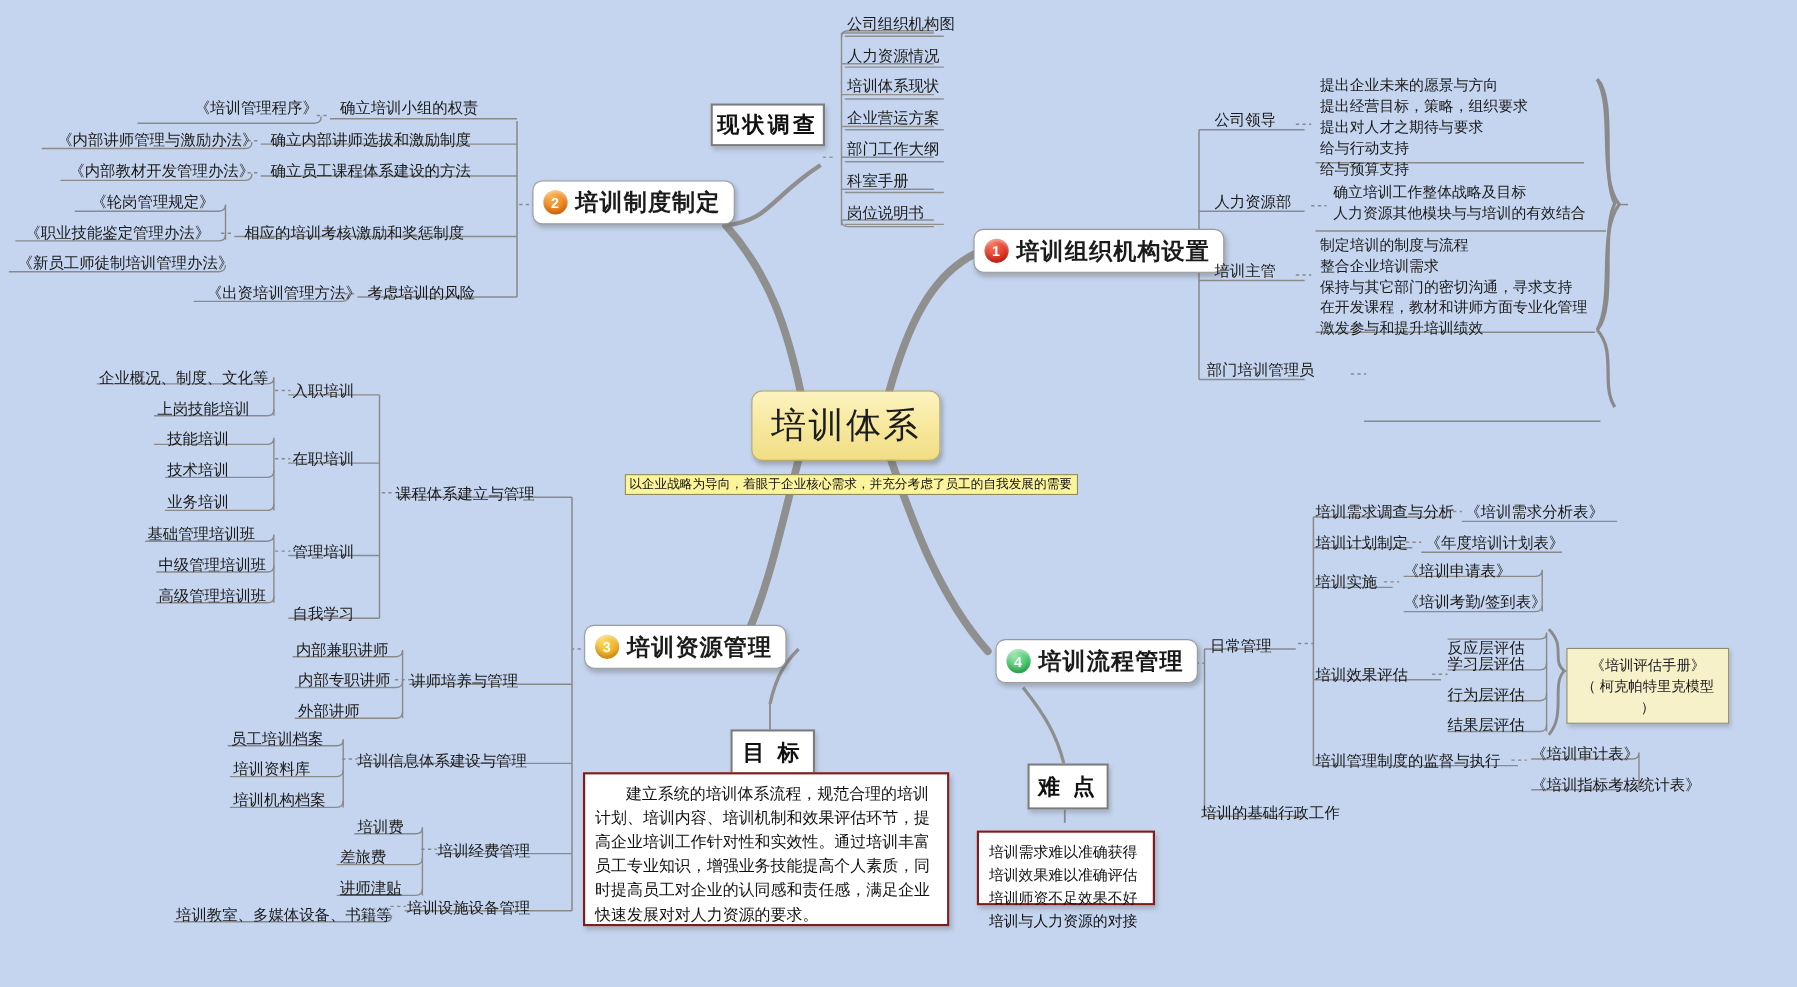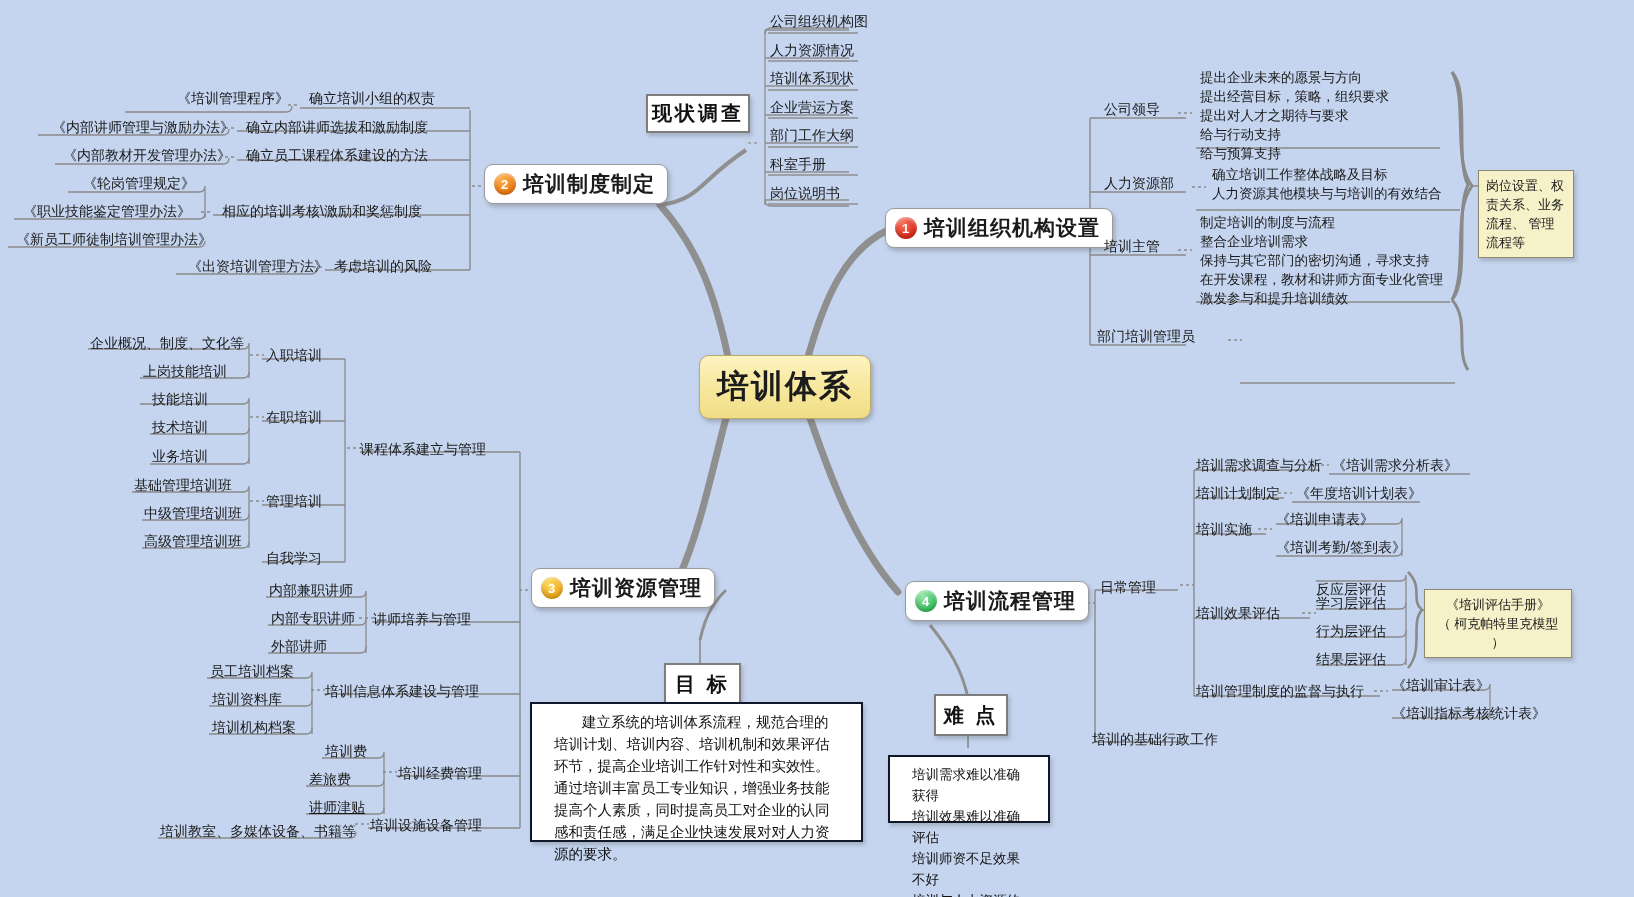--- a/index.html
+++ b/index.html
@@ -21,21 +21,21 @@
   
   .multi{font-size:13.5px;line-height:19px;}
 
   
   .central{
     left:683px;top:355px;width:170px;height:62px;
     border:1px solid #b9a96a;border-radius:10px;
     background:linear-gradient(180deg,#fdf3c0 0%,#f6e79a 55%,#f0dd86 100%);
     box-shadow:2px 3px 4px rgba(80,80,80,.35);
     display:flex;align-items:center;justify-content:center;
-    font-size:32px;font-weight:bold;color:#1c1c1c;letter-spacing:2px;margin-left:16px;
+    font-size:32px;font-weight:normal;color:#1c1c1c;letter-spacing:2px;
   }
   
   .subtitle{
     left:568px;top:431px;width:412px;height:19px;
     background:#fbf49a;border:1px solid #8c8c60;
     font-size:11.5px;line-height:18px;color:#111;padding-left:3px;
     box-sizing:border-box;
   }
 
   
@@ -59,24 +59,24 @@
 
   
   .boxed{
     border:2px solid #7d7d7d;background:#ffffff;
     box-shadow:2px 3px 4px rgba(90,90,90,.3);
     display:flex;align-items:center;justify-content:center;
     font-size:20px;font-weight:bold;color:#111;letter-spacing:3px;
   }
   
   .para{
-    border:2px solid #0f172a;background:#ffffff;
+    border:2px solid #7f1d1d;background:#ffffff;
     box-shadow:2px 3px 4px rgba(90,90,90,.3);
     font-size:14.5px;line-height:22px;color:#111;
-    padding:7px 22px;box-sizing:border-box;white-space:normal;
+    padding:7px 9px;box-sizing:border-box;white-space:normal;
   }
   .para.small{font-size:13.5px;line-height:21px;}
   
   .note{
     border:1px solid #8a8a6e;background:#f7f1c9;
     box-shadow:2px 3px 4px rgba(90,90,90,.3);
     font-size:13px;line-height:19px;color:#1a1a1a;
     padding:5px 7px;box-sizing:border-box;white-space:normal;
   }
   .note.c{text-align:center;}
@@ -272,20 +272,21 @@
       <path d="M700,640 L700,700" stroke-width="1.6"></path>
       <path d="M700,640 C706,612 716,600 726,590" stroke="#8f8f8f" stroke-width="3"></path>
       <path d="M968,698 L968,748" stroke-width="1.6"></path>
       <path d="M968,698 C962,670 950,650 930,625" stroke="#8f8f8f" stroke-width="3"></path>
     </g>
   </svg>
 
   <div class="node central">
     <span>培训体系</span>
   </div>
+  <div class="node subtitle">以企业战略为导向，着眼于企业核心需求，并充分考虑了员工的自我发展的需要</div>
 
   <div class="node main" style="left:885px;top:208px;">
     <span class="badge red">1</span>
     <span>培训组织机构设置</span>
   </div>
 
   <div class="node main" style="left:484px;top:164px;">
     <span class="badge orange">2</span>
     <span>培训制度制定</span>
   </div>
@@ -349,21 +350,20 @@
   <div class="node multi" style="left:1200px;top:213px;">
     <div>制定培训的制度与流程</div>
     <div>整合企业培训需求</div>
     <div>保持与其它部门的密切沟通，寻求支持</div>
     <div>在开发课程，教材和讲师方面专业化管理</div>
     <div>激发参与和提升培训绩效</div>
   </div>
 
   <div class="node leaf" style="left:1097px;top:327px;">部门培训管理员</div>
 
-  <div class="node note" style="left:1478px;top:170px;width:96px;">岗位设置、权责关系、业务流程、 管理流程等</div>
 
   <div class="node leaf" style="left:360px;top:440px;">课程体系建立与管理</div>
 
   <div class="node leaf" style="left:266px;top:346px;">入职培训</div>
   <div class="node leaf" style="left:90px;top:334px;">企业概况、制度、文化等</div>
   <div class="node leaf" style="left:143px;top:362px;">上岗技能培训</div>
 
   <div class="node leaf" style="left:266px;top:408px;">在职培训</div>
   <div class="node leaf" style="left:152px;top:390px;">技能培训</div>
   <div class="node leaf" style="left:152px;top:418px;">技术培训</div>

